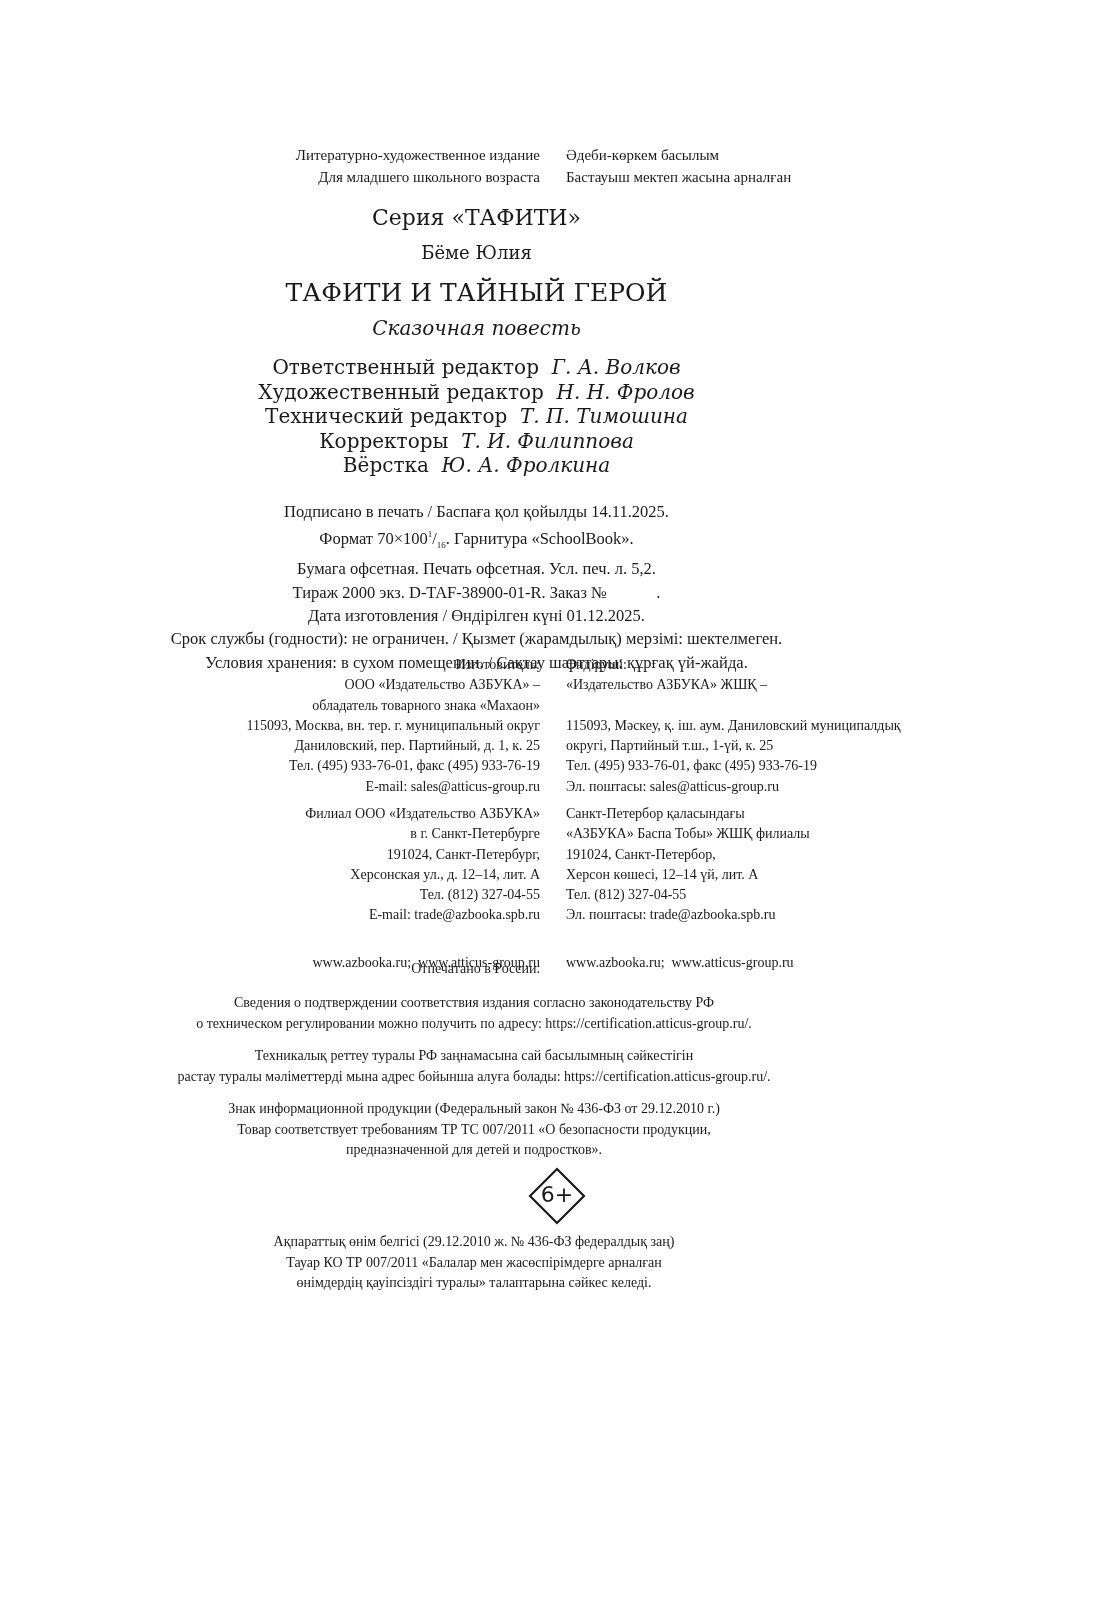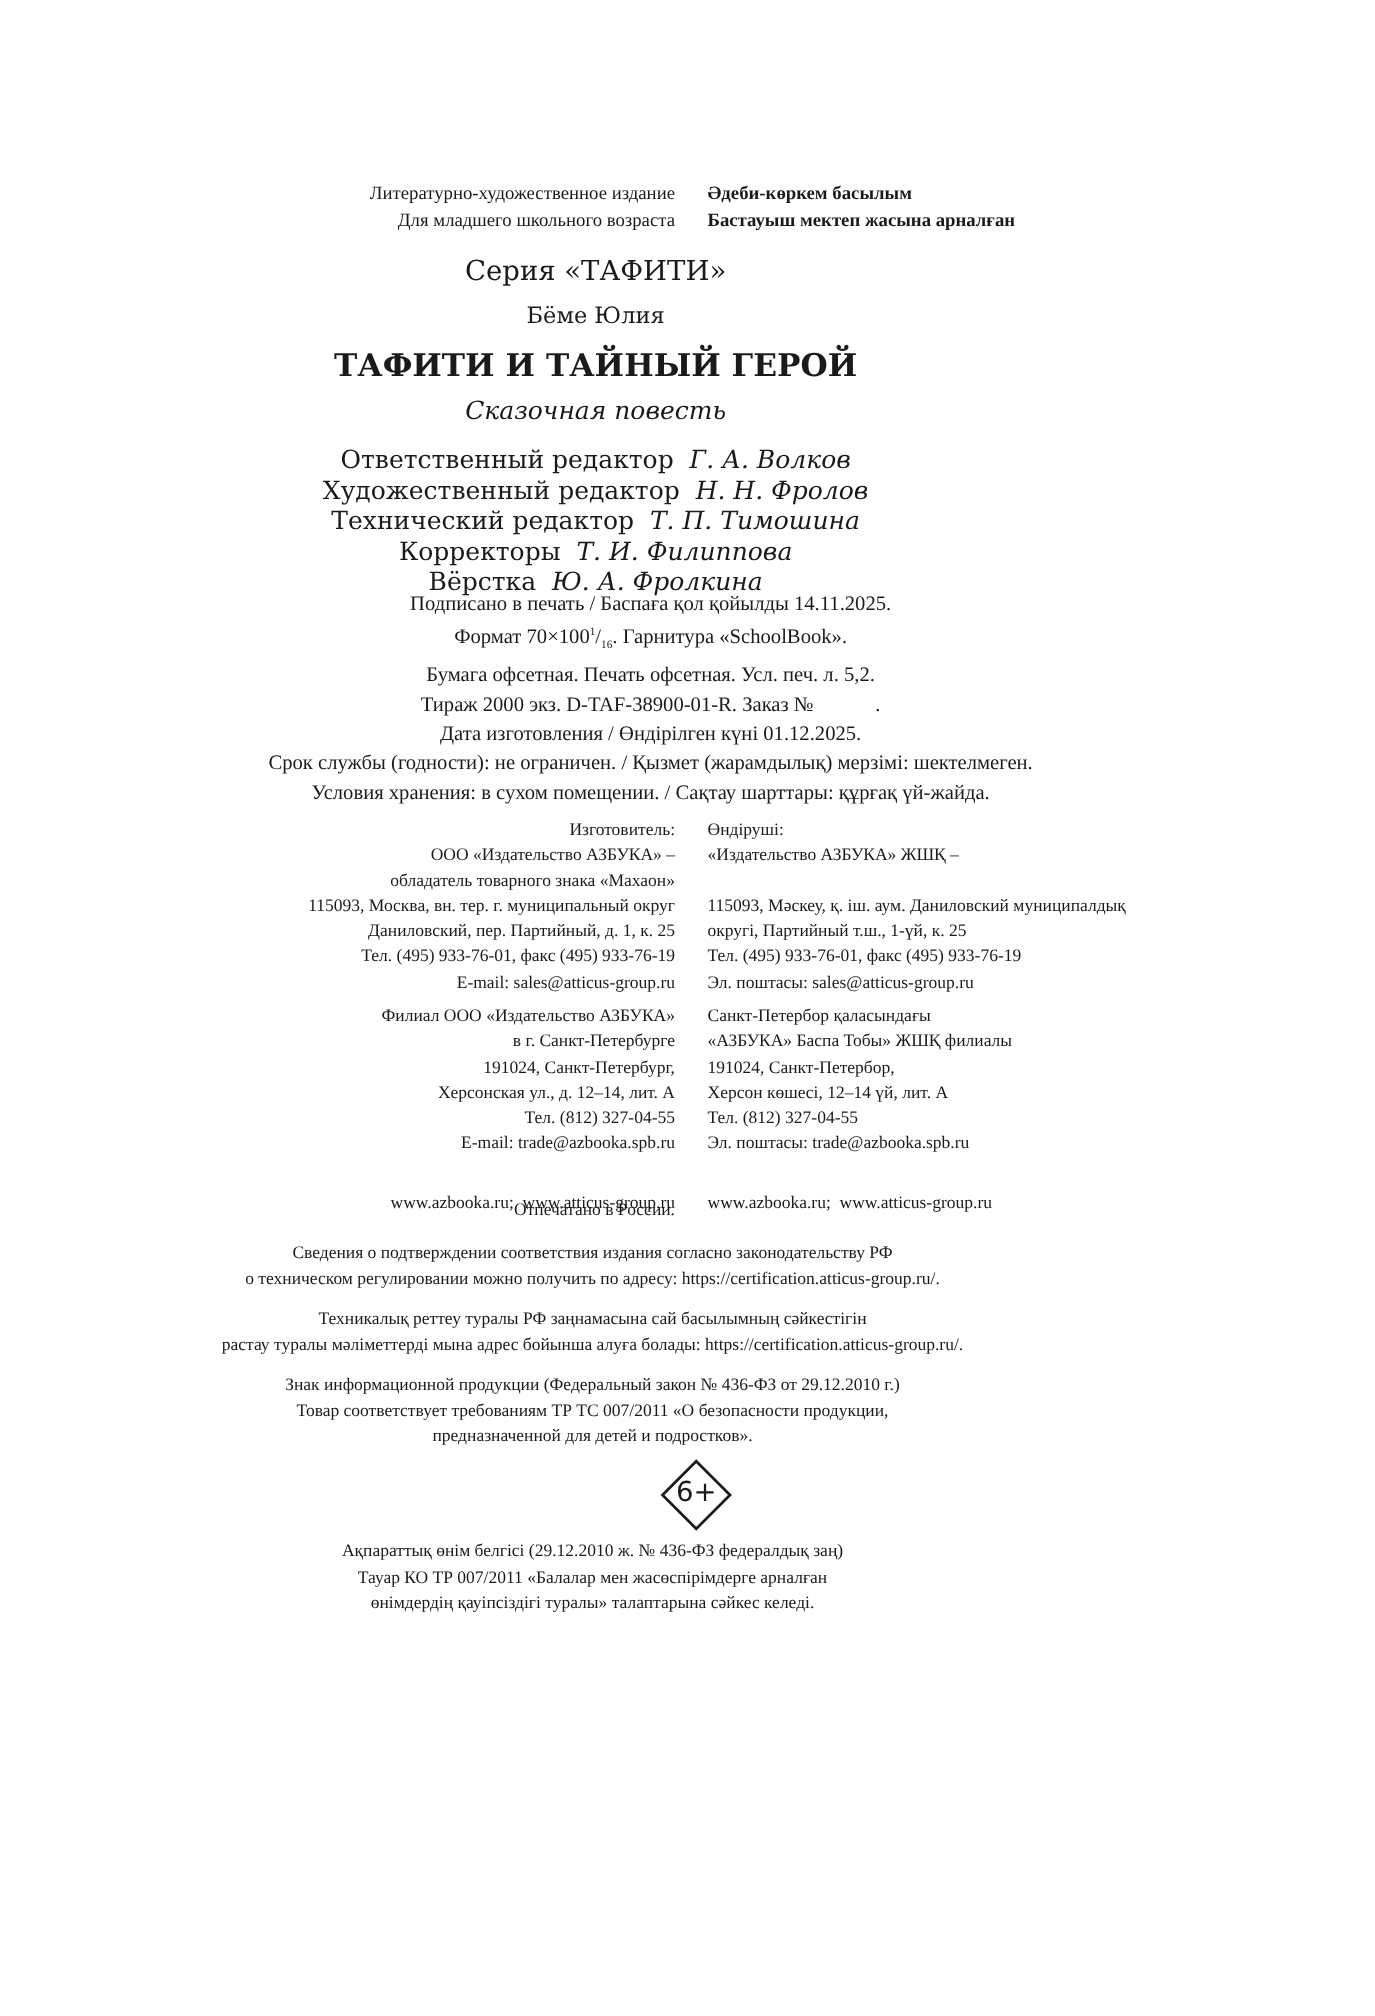--- a/index.html
+++ b/index.html
@@ -3,32 +3,32 @@
 <meta charset="utf-8">
 <style>
   html, body { margin: 0; padding: 0; background: #ffffff; }
   body { width: 1100px; height: 1613px; position: relative; overflow: hidden; color: #1a1a1a; }
   .serif { font-family: "Liberation Serif", "DejaVu Serif", serif; }
   .school { font-family: "DejaVu Serif", "Liberation Serif", serif; }
 
   .top-block { position: absolute; top: 144px; left: 0; width: 1100px; }
   .two-col { display: flex; font-size: 15px; line-height: 22px; }
   .two-col .l { width: 553px; text-align: right; padding-right: 13px; box-sizing: border-box; }
-  .two-col .r { width: 547px; text-align: left; padding-left: 13px; box-sizing: border-box; font-weight: bold; }
+  .two-col .r { width: 547px; text-align: left; padding-left: 13px; box-sizing: border-box; }
 
   .center { text-align: center; width: 953px; position: absolute; left: 0; }
   .series { top: 205px; font-size: 22px; }
   .author { top: 242px; font-size: 18px; }
-  .title { top: 278px; font-size: 25px; font-weight: bold; }
+  .title { top: 278px; font-size: 25px; font-weight: normal; }
   .subtitle { top: 316px; font-size: 20px; font-style: italic; }
 
   .credits { top: 355px; font-size: 20px; line-height: 24.5px; }
   .credits i { font-style: italic; }
 
-  .imprint { top: 471px; font-size: 16.5px; line-height: 23.3px; padding-left: 44px; }
+  .imprint { top: 500px; font-size: 16.5px; line-height: 23.3px; }
   .imprint sup, .imprint sub { font-size: 9px; }
 
   .addr { position: absolute; left: 0; width: 1100px; font-size: 14px; line-height: 20.3px; }
   .addr .l { width: 553px; text-align: right; padding-right: 13px; box-sizing: border-box; }
   .addr .r { width: 547px; text-align: left; padding-left: 13px; box-sizing: border-box; }
   .addr .row { display: flex; }
 
   .para { position: absolute; left: 0; width: 948px; text-align: center; font-size: 14px; line-height: 20.5px; }
 
   .badge { position: absolute; left: 528px; top: 1167px; width: 58px; height: 58px; }

